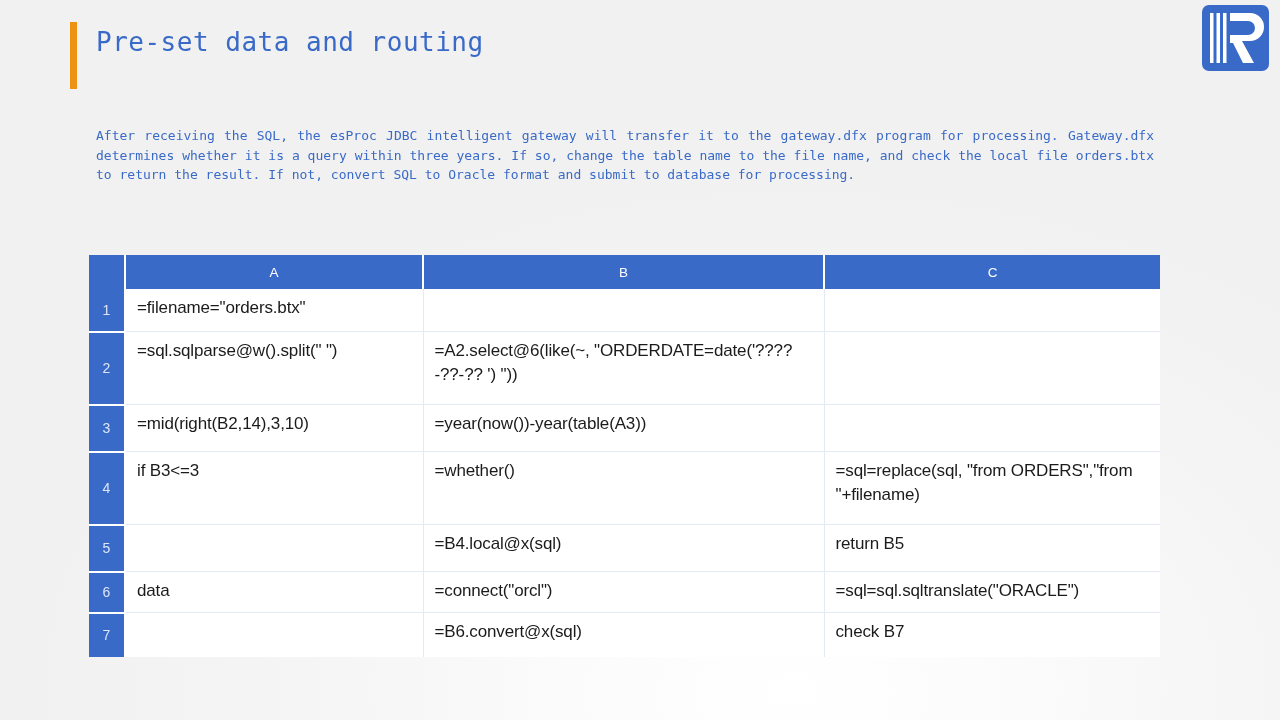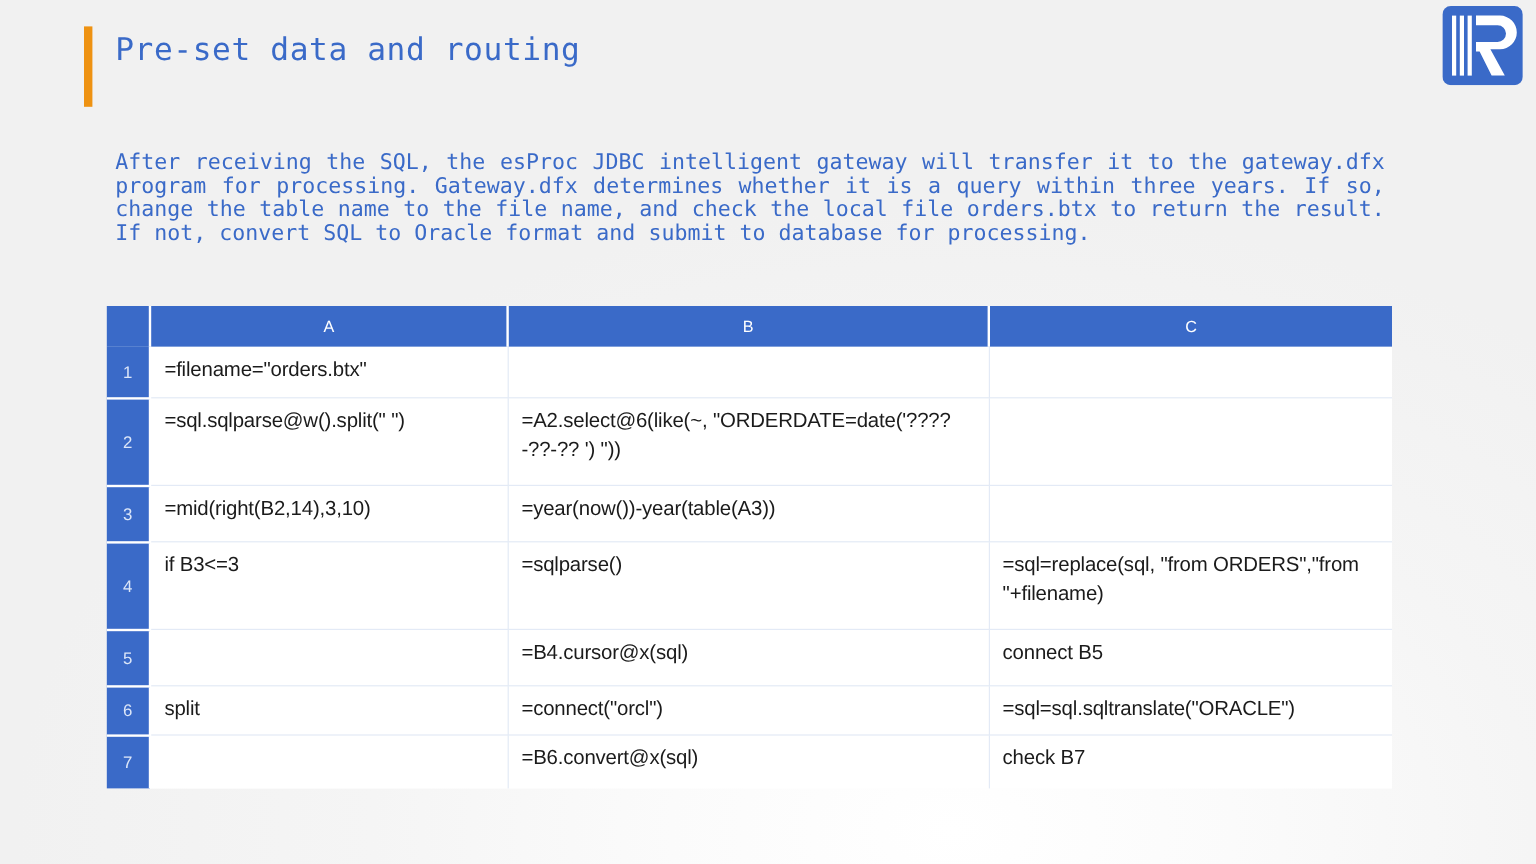--- a/index.html
+++ b/index.html
@@ -52,21 +52,21 @@
     height: 66px;
   }
 
   
   .paragraph {
     position: absolute;
     left: 96px;
     top: 126px;
     width: 1058px;
     font-family: "DejaVu Sans Mono", "Liberation Mono", monospace;
-    font-size: 18px;
+    font-size: 13px;
     line-height: 19.6px;
     color: #3a6ac8;
     text-align: justify;
     text-justify: inter-word;
     white-space: pre-wrap;
   }
 
   
   .grid {
     position: absolute;
@@ -190,32 +190,32 @@
       </tr>
       <tr class="r3">
         <td class="rownum">3</td>
         <td class="cell-text">=mid(right(B2,14),3,10)</td>
         <td class="cell-text">=year(now())-year(table(A3))</td>
         <td class="cell-text"></td>
       </tr>
       <tr class="r4">
         <td class="rownum">4</td>
         <td class="cell-text">if B3&lt;=3</td>
-        <td class="cell-text">=sqlparse()</td>
+        <td class="cell-text">=whether()</td>
         <td class="cell-text">=sql=replace(sql, "from ORDERS","from "+filename)</td>
       </tr>
       <tr class="r5">
         <td class="rownum">5</td>
         <td class="cell-text"></td>
-        <td class="cell-text">=B4.cursor@x(sql)</td>
-        <td class="cell-text">connect B5</td>
+        <td class="cell-text">=B4.local@x(sql)</td>
+        <td class="cell-text">return B5</td>
       </tr>
       <tr class="r6">
         <td class="rownum">6</td>
-        <td class="cell-text">split</td>
+        <td class="cell-text">data</td>
         <td class="cell-text">=connect("orcl")</td>
         <td class="cell-text">=sql=sql.sqltranslate("ORACLE")</td>
       </tr>
       <tr class="r7">
         <td class="rownum">7</td>
         <td class="cell-text"></td>
         <td class="cell-text">=B6.convert@x(sql)</td>
         <td class="cell-text">check B7</td>
       </tr>
     </tbody>

